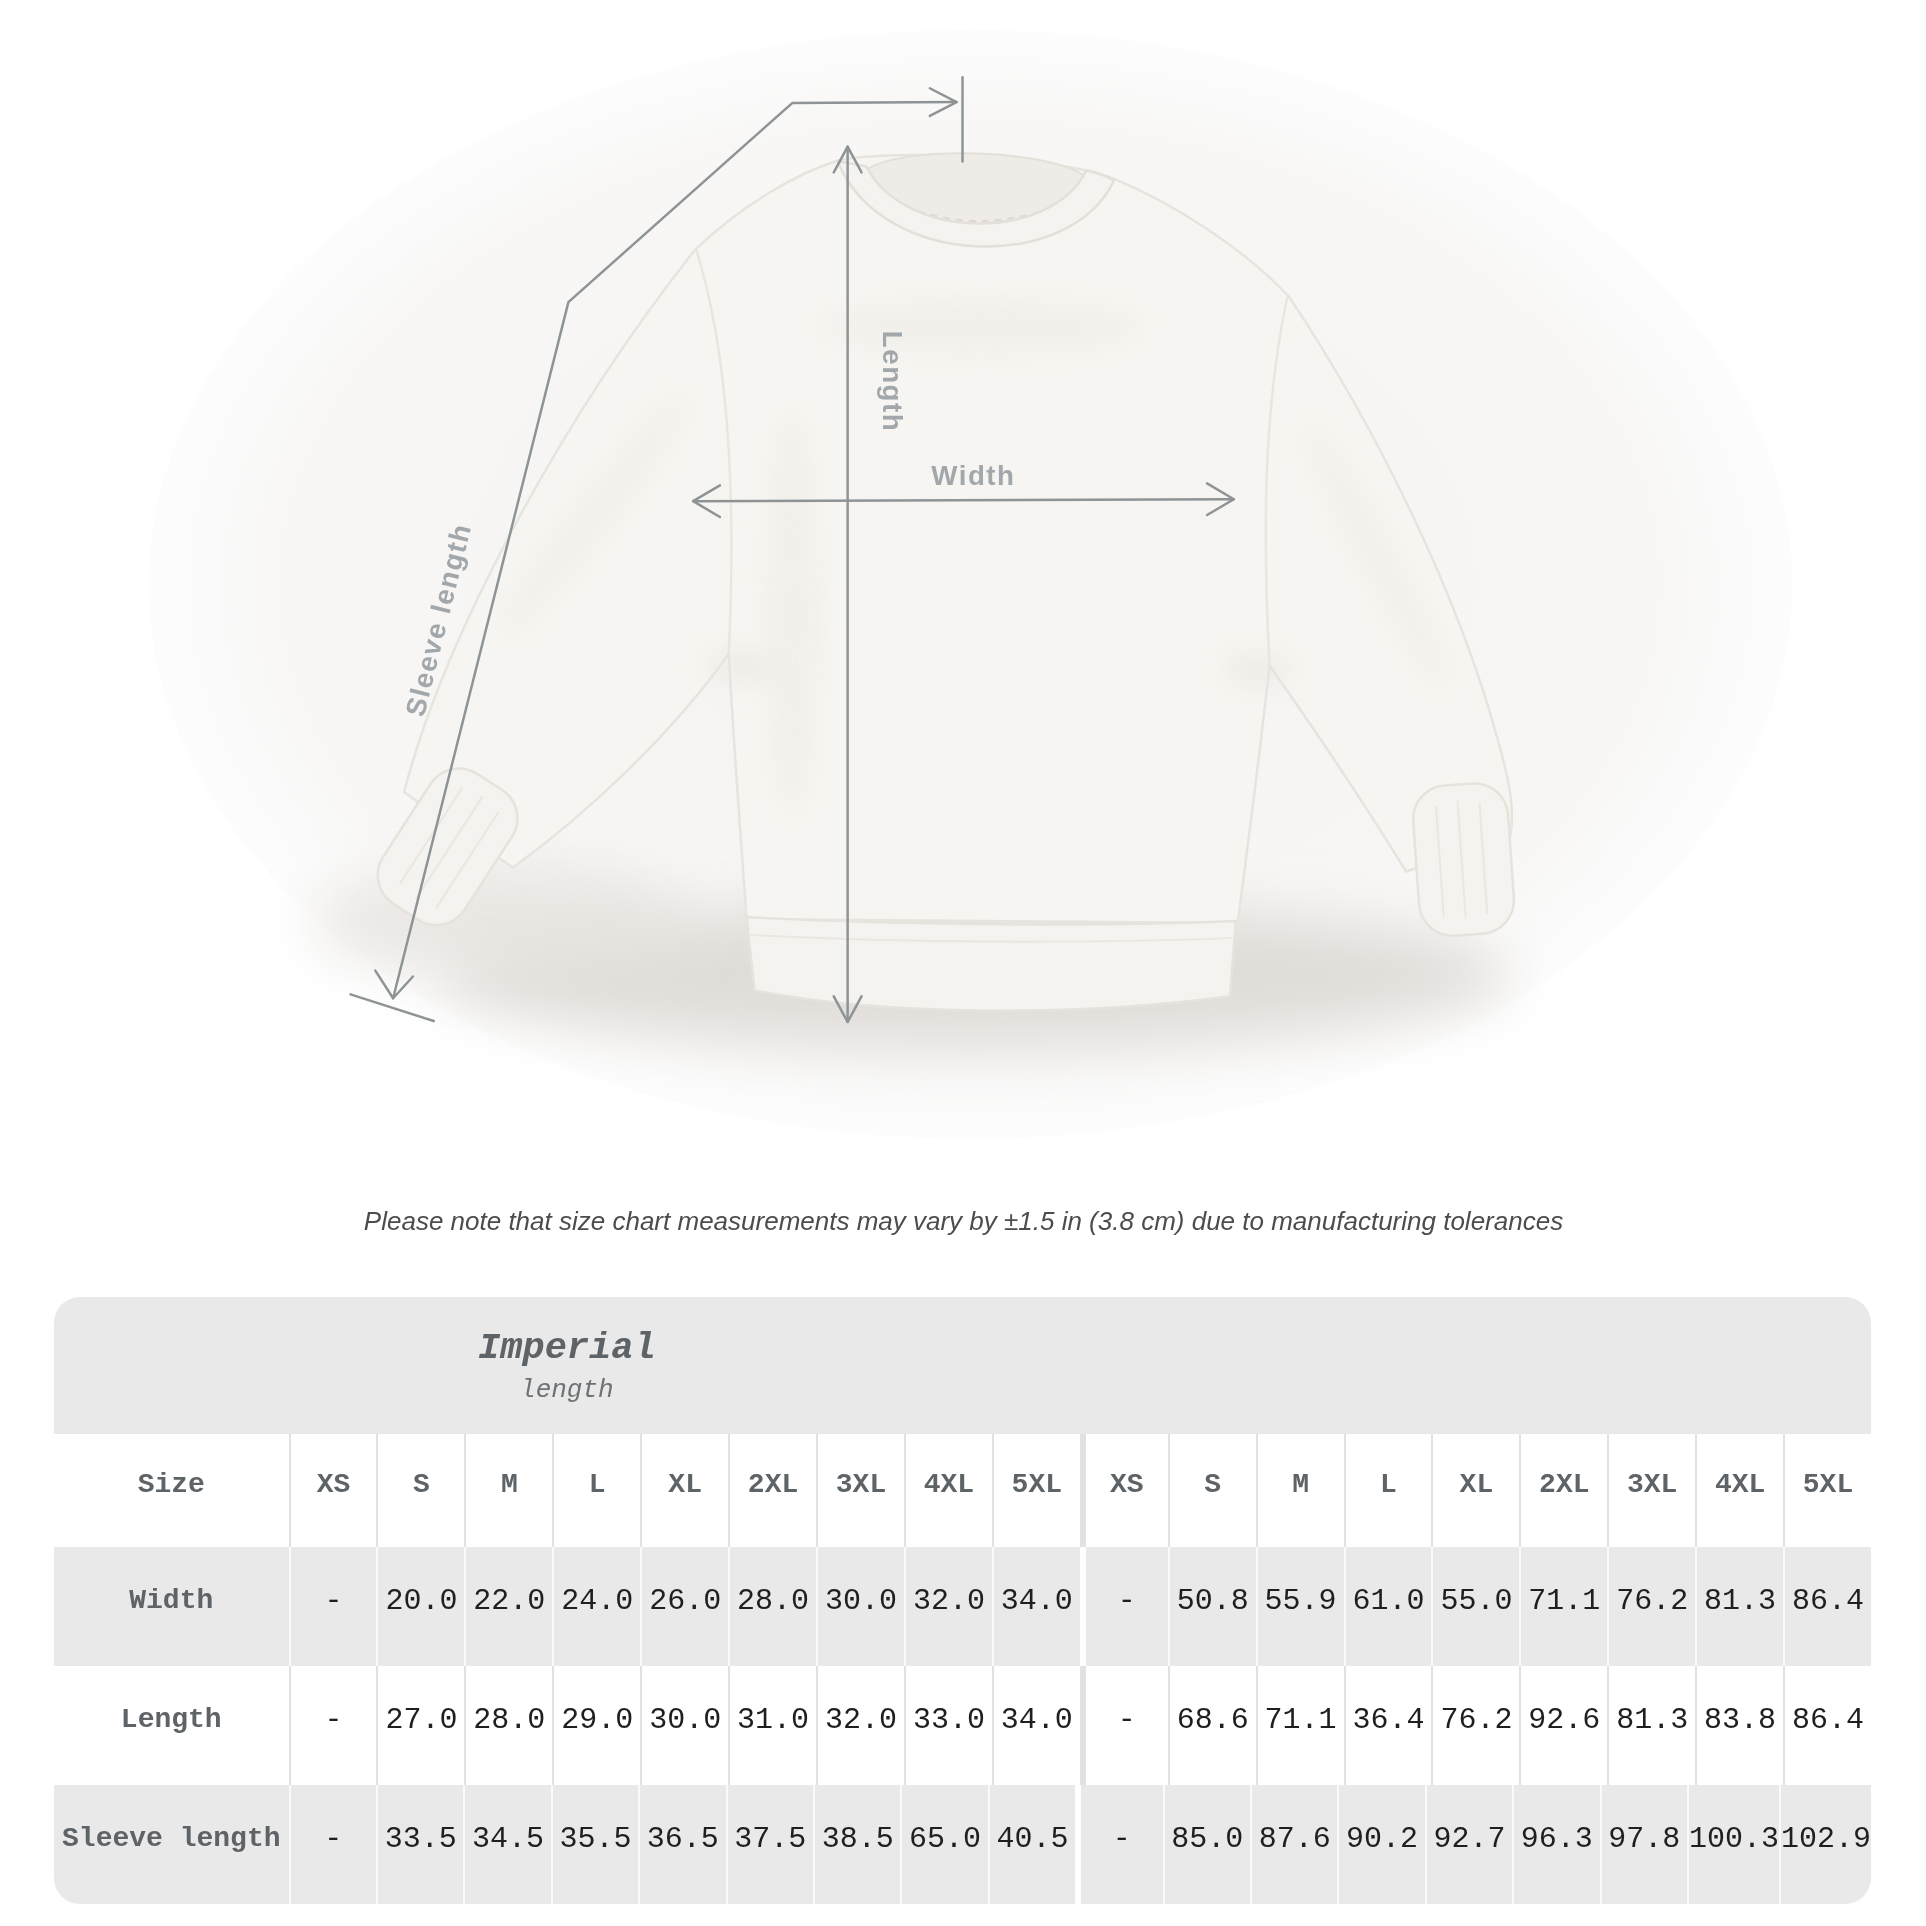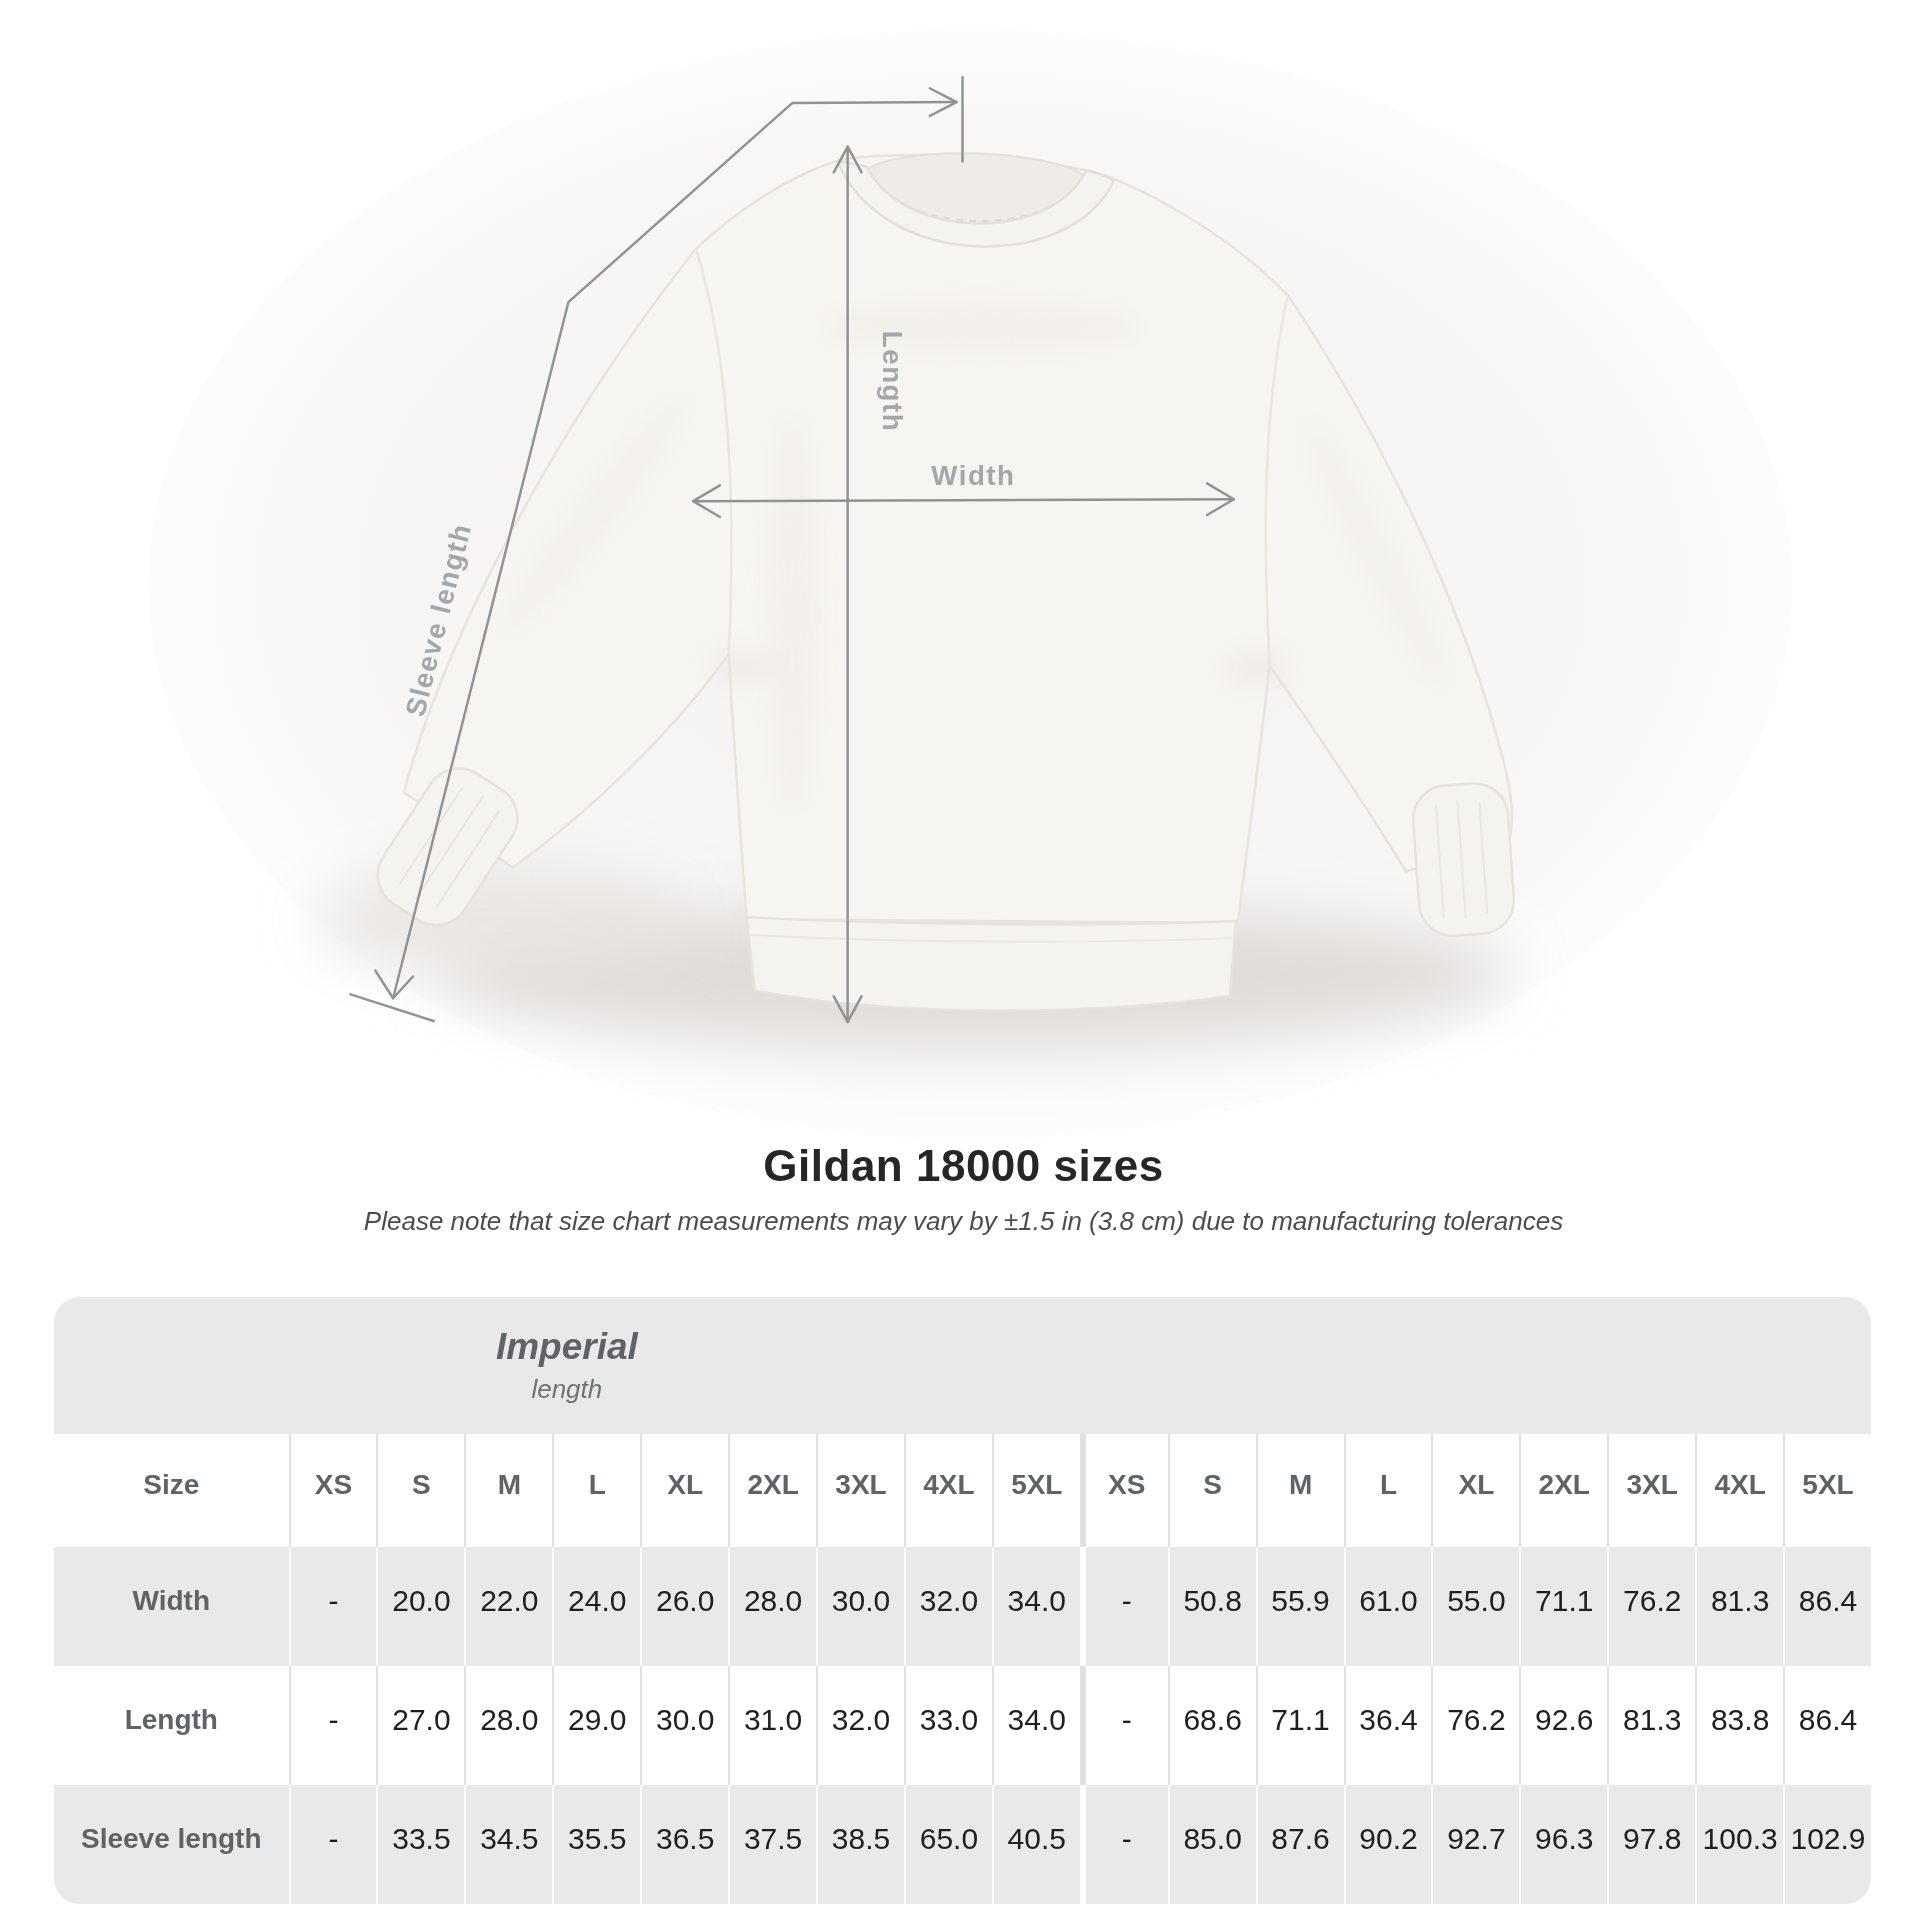--- a/index.html
+++ b/index.html
@@ -11,21 +11,21 @@
   .figure svg{display:block;}
 
   
   .title{position:absolute;left:0;top:1141px;width:100%;text-align:center;
          font-size:44px;font-weight:bold;color:#262626;letter-spacing:0.5px;}
   .subtitle{position:absolute;left:0;top:1206px;width:100%;text-align:center;
          font-size:26px;font-style:italic;color:#4c4c4c;}
 
   
   .size-table{position:absolute;left:54px;top:1297px;width:1817px;
-              border-radius:26px;overflow:hidden;background:#ffffff;}
+              border-radius:26px;overflow:hidden;background:#ffffff;font-family:Liberation Mono, monospace;}
   .unit-band{display:flex;height:137px;background:#e9e9e9;}
   .unit-block{display:flex;flex-direction:column;align-items:center;justify-content:center;gap:6px;}
   .unit-left{width:56.45%;}
   .unit-right{width:43.55%;}
   .unit-label{font-size:37px;font-weight:bold;font-style:italic;color:#5d6367;}
   .unit-sublabel{font-size:26px;font-style:italic;color:#6d7275;}
 
   .trow{display:grid;grid-template-columns:12.91% repeat(18,1fr);height:119px;}
   .row-header{height:113px;}
   .row-white{background:#ffffff;}
@@ -145,21 +145,20 @@
       </g>
 
       <g font-family="Liberation Sans, DejaVu Sans, sans-serif" font-size="28" font-weight="bold" fill="#a2a7ab" letter-spacing="1.5">
         <text x="892" y="334" transform="rotate(90 892 334)" text-anchor="start">Length</text>
         <text x="983" y="490" text-anchor="middle">Width</text>
         <text x="452" y="628" transform="rotate(-76 452 628)" text-anchor="middle">Sleeve length</text>
       </g>
     </svg>
   </div>
 
-  <div class="title">Gildan 18000 sizes</div>
   <div class="subtitle">Please note that size chart measurements may vary by ±1.5 in (3.8 cm) due to manufacturing tolerances</div>
 
   <div class="size-table">
     <div class="unit-band">
       <div class="unit-block unit-left">
         <div class="unit-label">Imperial</div>
         <div class="unit-sublabel">length</div>
       </div>
     </div>
     <div>

